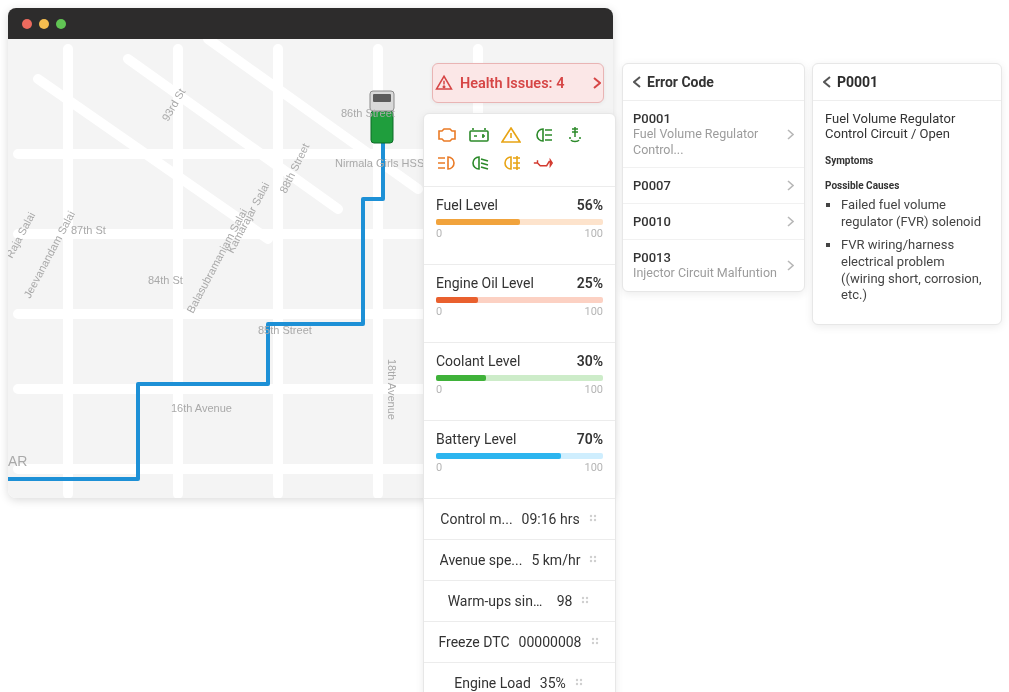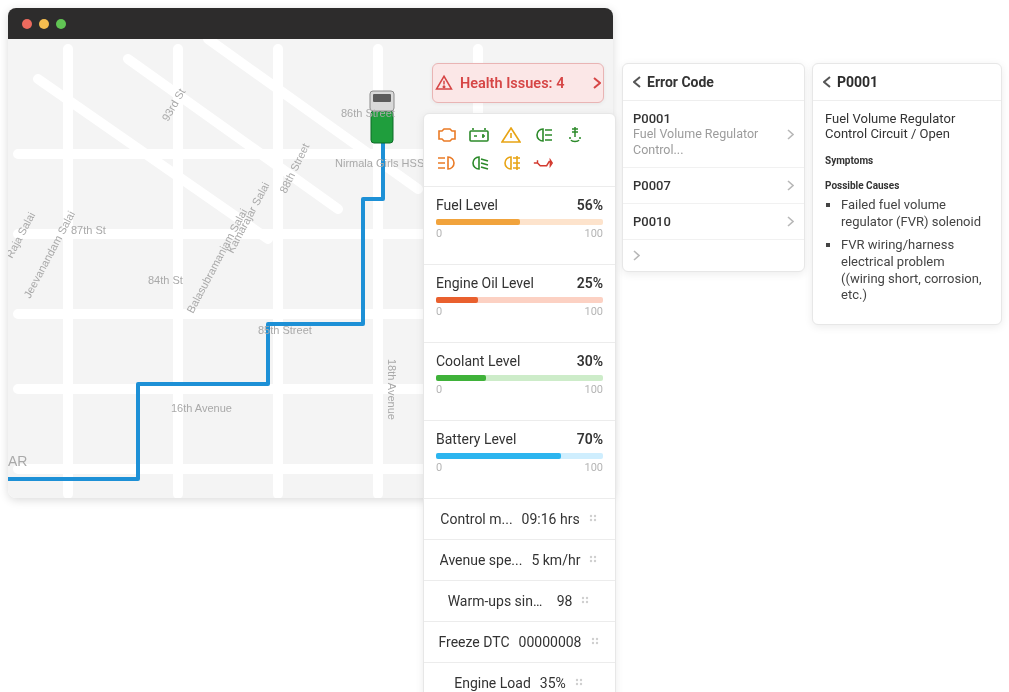--- a/index.html
+++ b/index.html
@@ -322,20 +322,21 @@
           <path d="M1 1 L6 5.5 L1 10" fill="none" stroke="#b8b8b8" stroke-width="1.6"></path>
         </svg>
       </div>
       <div class="erritem">
         <span class="txt"><span class="code">P0010</span></span>
         <svg class="chev" width="7" height="11" viewBox="0 0 7 11">
           <path d="M1 1 L6 5.5 L1 10" fill="none" stroke="#b8b8b8" stroke-width="1.6"></path>
         </svg>
       </div>
       <div class="erritem">
+        <span class="txt"><span class="code">P0013</span><span class="desc">Injector Circuit Malfuntion</span></span>
         <svg class="chev" width="7" height="11" viewBox="0 0 7 11">
           <path d="M1 1 L6 5.5 L1 10" fill="none" stroke="#b8b8b8" stroke-width="1.6"></path>
         </svg>
       </div>
     </div>
 </div>
 
 <div class="detpanel">
   <div class="dethead">
     <svg width="8" height="12" viewBox="0 0 8 12">

